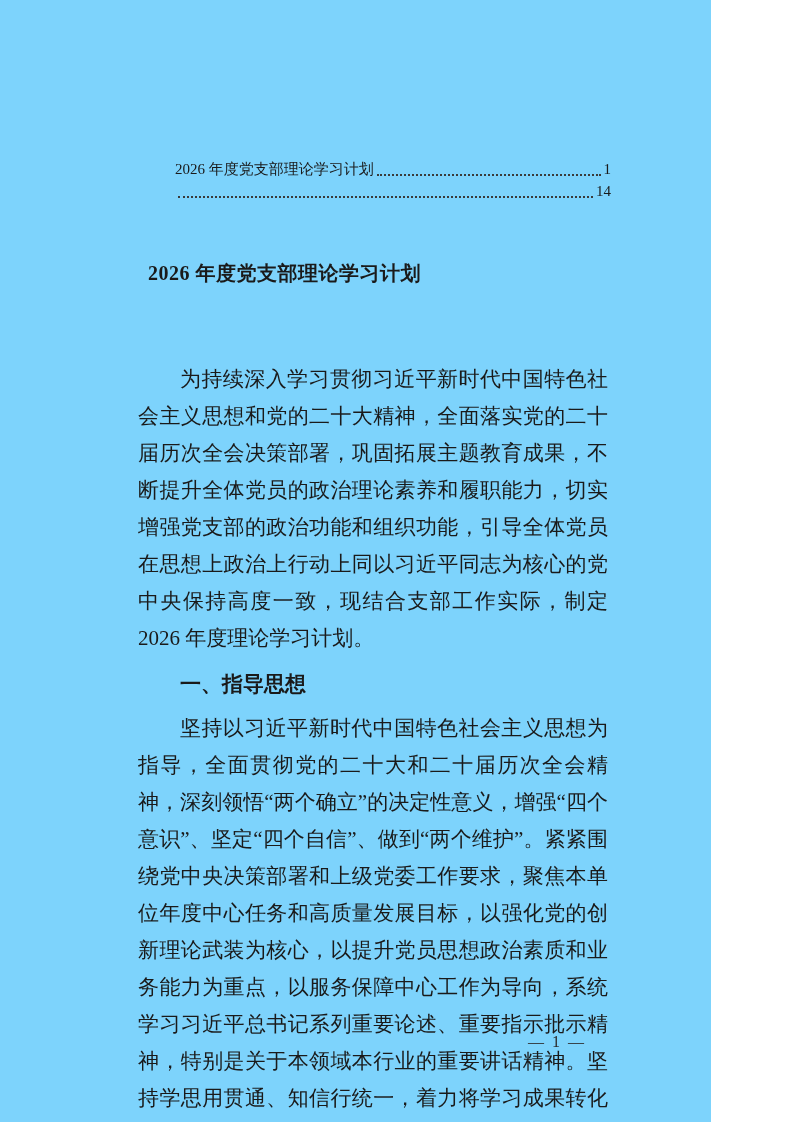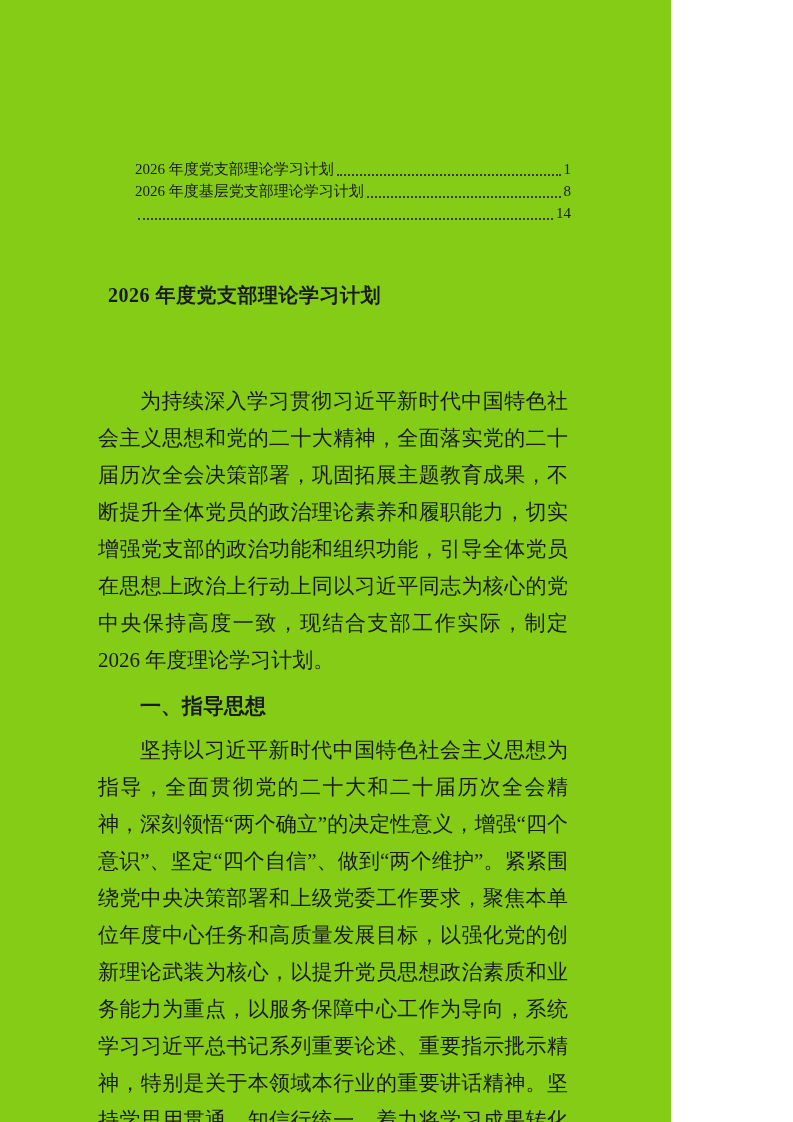--- a/index.html
+++ b/index.html
@@ -4,24 +4,25 @@
 <style>
   html, body {
     margin: 0;
     padding: 0;
     background: #ffffff;
   }
   .page {
     position: relative;
     width: 671px;
     height: 1122px;
-    background: #84cc16;
+    background: #7dd3fc;
     color: #1a1a1a;
     overflow: hidden;
     font-family: "Liberation Serif", serif;
+    padding-left: 40px;
   }
   .content {
     padding: 158px 95px 0 90px;
   }
   
   .toc {
     margin: 0 5px 0 45px;
     font-size: 15px;
     line-height: 22px;
   }
@@ -83,25 +84,20 @@
 <div class="page">
   <div class="content">
 
     <nav class="toc">
       <div class="toc-row">
         <span class="toc-title">2026 年度党支部理论学习计划</span>
         <span class="toc-leader"></span>
         <span class="toc-page">1</span>
       </div>
       <div class="toc-row">
-        <span class="toc-title">2026 年度基层党支部理论学习计划</span>
-        <span class="toc-leader"></span>
-        <span class="toc-page">8</span>
-      </div>
-      <div class="toc-row">
         <span class="toc-leader"></span>
         <span class="toc-page">14</span>
       </div>
     </nav>
 
     <h1 class="doc-title">2026 年度党支部理论学习计划</h1>
 
     <div class="body-text">
       <p class="para">为持续深入学习贯彻习近平新时代中国特色社会主义思想和党的二十大精神，全面落实党的二十届历次全会决策部署，巩固拓展主题教育成果，不断提升全体党员的政治理论素养和履职能力，切实增强党支部的政治功能和组织功能，引导全体党员在思想上政治上行动上同以习近平同志为核心的党中央保持高度一致，现结合支部工作实际，制定 2026 年度理论学习计划。</p>
       <p class="para section-heading">一、指导思想</p>

